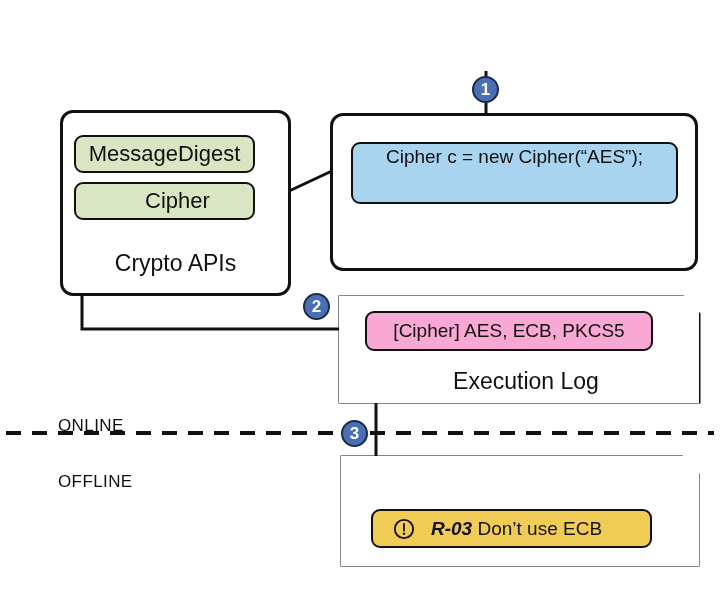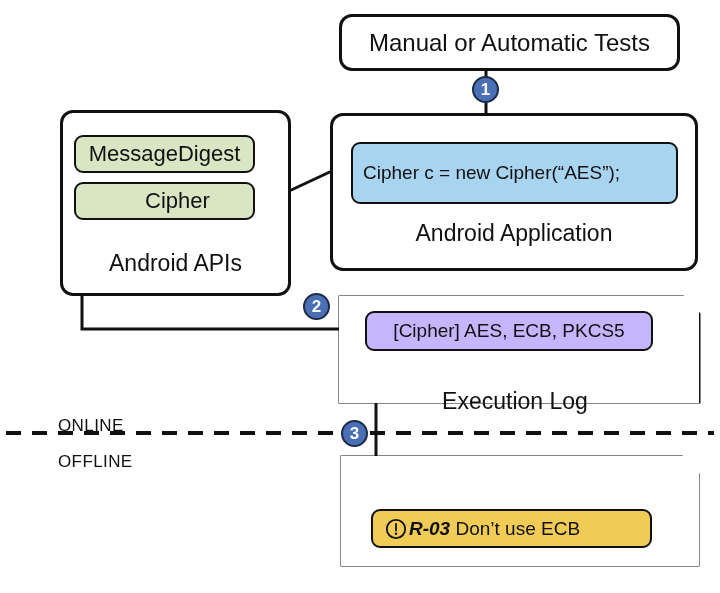--- a/index.html
+++ b/index.html
@@ -62,21 +62,21 @@
     font-size: 24px;
     white-space: nowrap;
     color: #111111;
   }
   #app-box {
     left: 330px; top: 113px; width: 368px; height: 158px;
   }
   #code-chip {
     left: 351px; top: 142px; width: 327px; height: 62px;
     background: #a8d4f0;
-    flex-direction: column;
+    flex-direction: row;
     align-items: flex-start;
     justify-content: center;
     padding: 2px 10px;
     gap: 4px;
   }
   #code-chip span {
     font-size: 19px;
     line-height: 1.15;
     white-space: nowrap;
     color: #111111;
@@ -97,41 +97,41 @@
   #api-cipher { left: 74px; top: 182px; width: 181px; padding-left: 26px; }
   #crypto-caption {
     left: 60px; top: 252px; width: 231px;
   }
   #log-box {
     left: 339px; top: 296px; width: 360px; height: 107px;
     border: none;
   }
   #log-chip {
     left: 365px; top: 311px; width: 288px; height: 40px;
-    background: #c4b5fd;
+    background: #f9a8d4;
     font-size: 19px;
     color: #111111;
   }
   #log-caption {
-    left: 360px; top: 370px; width: 310px; margin-top: 20px;
+    left: 371px; top: 370px; width: 310px;
   }
   #violation-box {
     left: 341px; top: 456px; width: 358px; height: 110px;
     border: none;
   }
   #violation-caption {
     left: 400px; top: 464px; width: 230px;
     font-size: 24px;
   }
   #violation-chip {
     left: 371px; top: 509px; width: 281px; height: 39px;
     background: #f0cb55;
     justify-content: flex-start;
-    padding-left: 12px;
-    gap: 2px;
+    padding-left: 20px;
+    gap: 16px;
   }
   #violation-chip .warn-icon {
     flex: 0 0 auto;
     width: 22px; height: 22px;
   }
   #violation-text {
     font-size: 19px;
     white-space: nowrap;
     color: #111111;
   }
@@ -142,21 +142,21 @@
   
   .phase-label {
     position: absolute;
     font-size: 17px;
     letter-spacing: 0.4px;
     white-space: nowrap;
     color: #111111;
     margin-top: 24px;
   }
   #phase-online { left: 58px; top: 392px; }
-  #phase-offline { left: 58px; top: 428px; }
+  #phase-offline { left: 58px; top: 448px; }
   
   .step-badge {
     position: absolute;
     width: 27px; height: 27px;
     border-radius: 50%;
     background: #4a6fb5;
     border: 2px solid #1b2a45;
     color: #ffffff;
     font-size: 17px;
     font-weight: bold;
@@ -190,38 +190,34 @@
 
     <line x1="376" y1="368" x2="376" y2="497" stroke="#111111" stroke-width="3" marker-end="url(#arrowhead)"></line>
 
     <line x1="6" y1="433" x2="714" y2="433" stroke="#111111" stroke-width="4" stroke-dasharray="15 11"></line>
 
     <path d="M 340 297 L 683 297 L 699 314 L 699 402 L 340 402 Z" fill="#ffffff" stroke="#111111" stroke-width="3" stroke-linejoin="miter"></path>
 
     <path d="M 342 457 L 682 457 L 698 474 L 698 565 L 342 565 Z" fill="#ffffff" stroke="#111111" stroke-width="3" stroke-linejoin="miter"></path>
   </svg>
 
-  <div class="node rounded" id="tests-box">
-    <span id="tests-label">Manual or Automatic Tests</span>
-  </div>
 
   <div class="node rounded" id="app-box"></div>
   <div class="chip" id="code-chip">
     <span>Cipher c = new Cipher(“AES”);</span>
   </div>
-  <div class="node-caption" id="app-caption">Android Application</div>
 
   <div class="node rounded" id="crypto-box"></div>
   <div class="chip api-chip" id="api-messagedigest">
     <span>MessageDigest</span>
   </div>
   <div class="chip api-chip" id="api-cipher">
     <span>Cipher</span>
   </div>
-  <div class="node-caption" id="crypto-caption">Android APIs</div>
+  <div class="node-caption" id="crypto-caption">Crypto APIs</div>
 
   <div class="node" id="log-box"></div>
   <div class="chip" id="log-chip">
     <span>[Cipher] AES, ECB, PKCS5</span>
   </div>
   <div class="node-caption" id="log-caption">Execution Log</div>
 
   <div class="node" id="violation-box"></div>
   <div class="chip" id="violation-chip">
     <svg class="warn-icon" viewBox="0 0 24 24">

